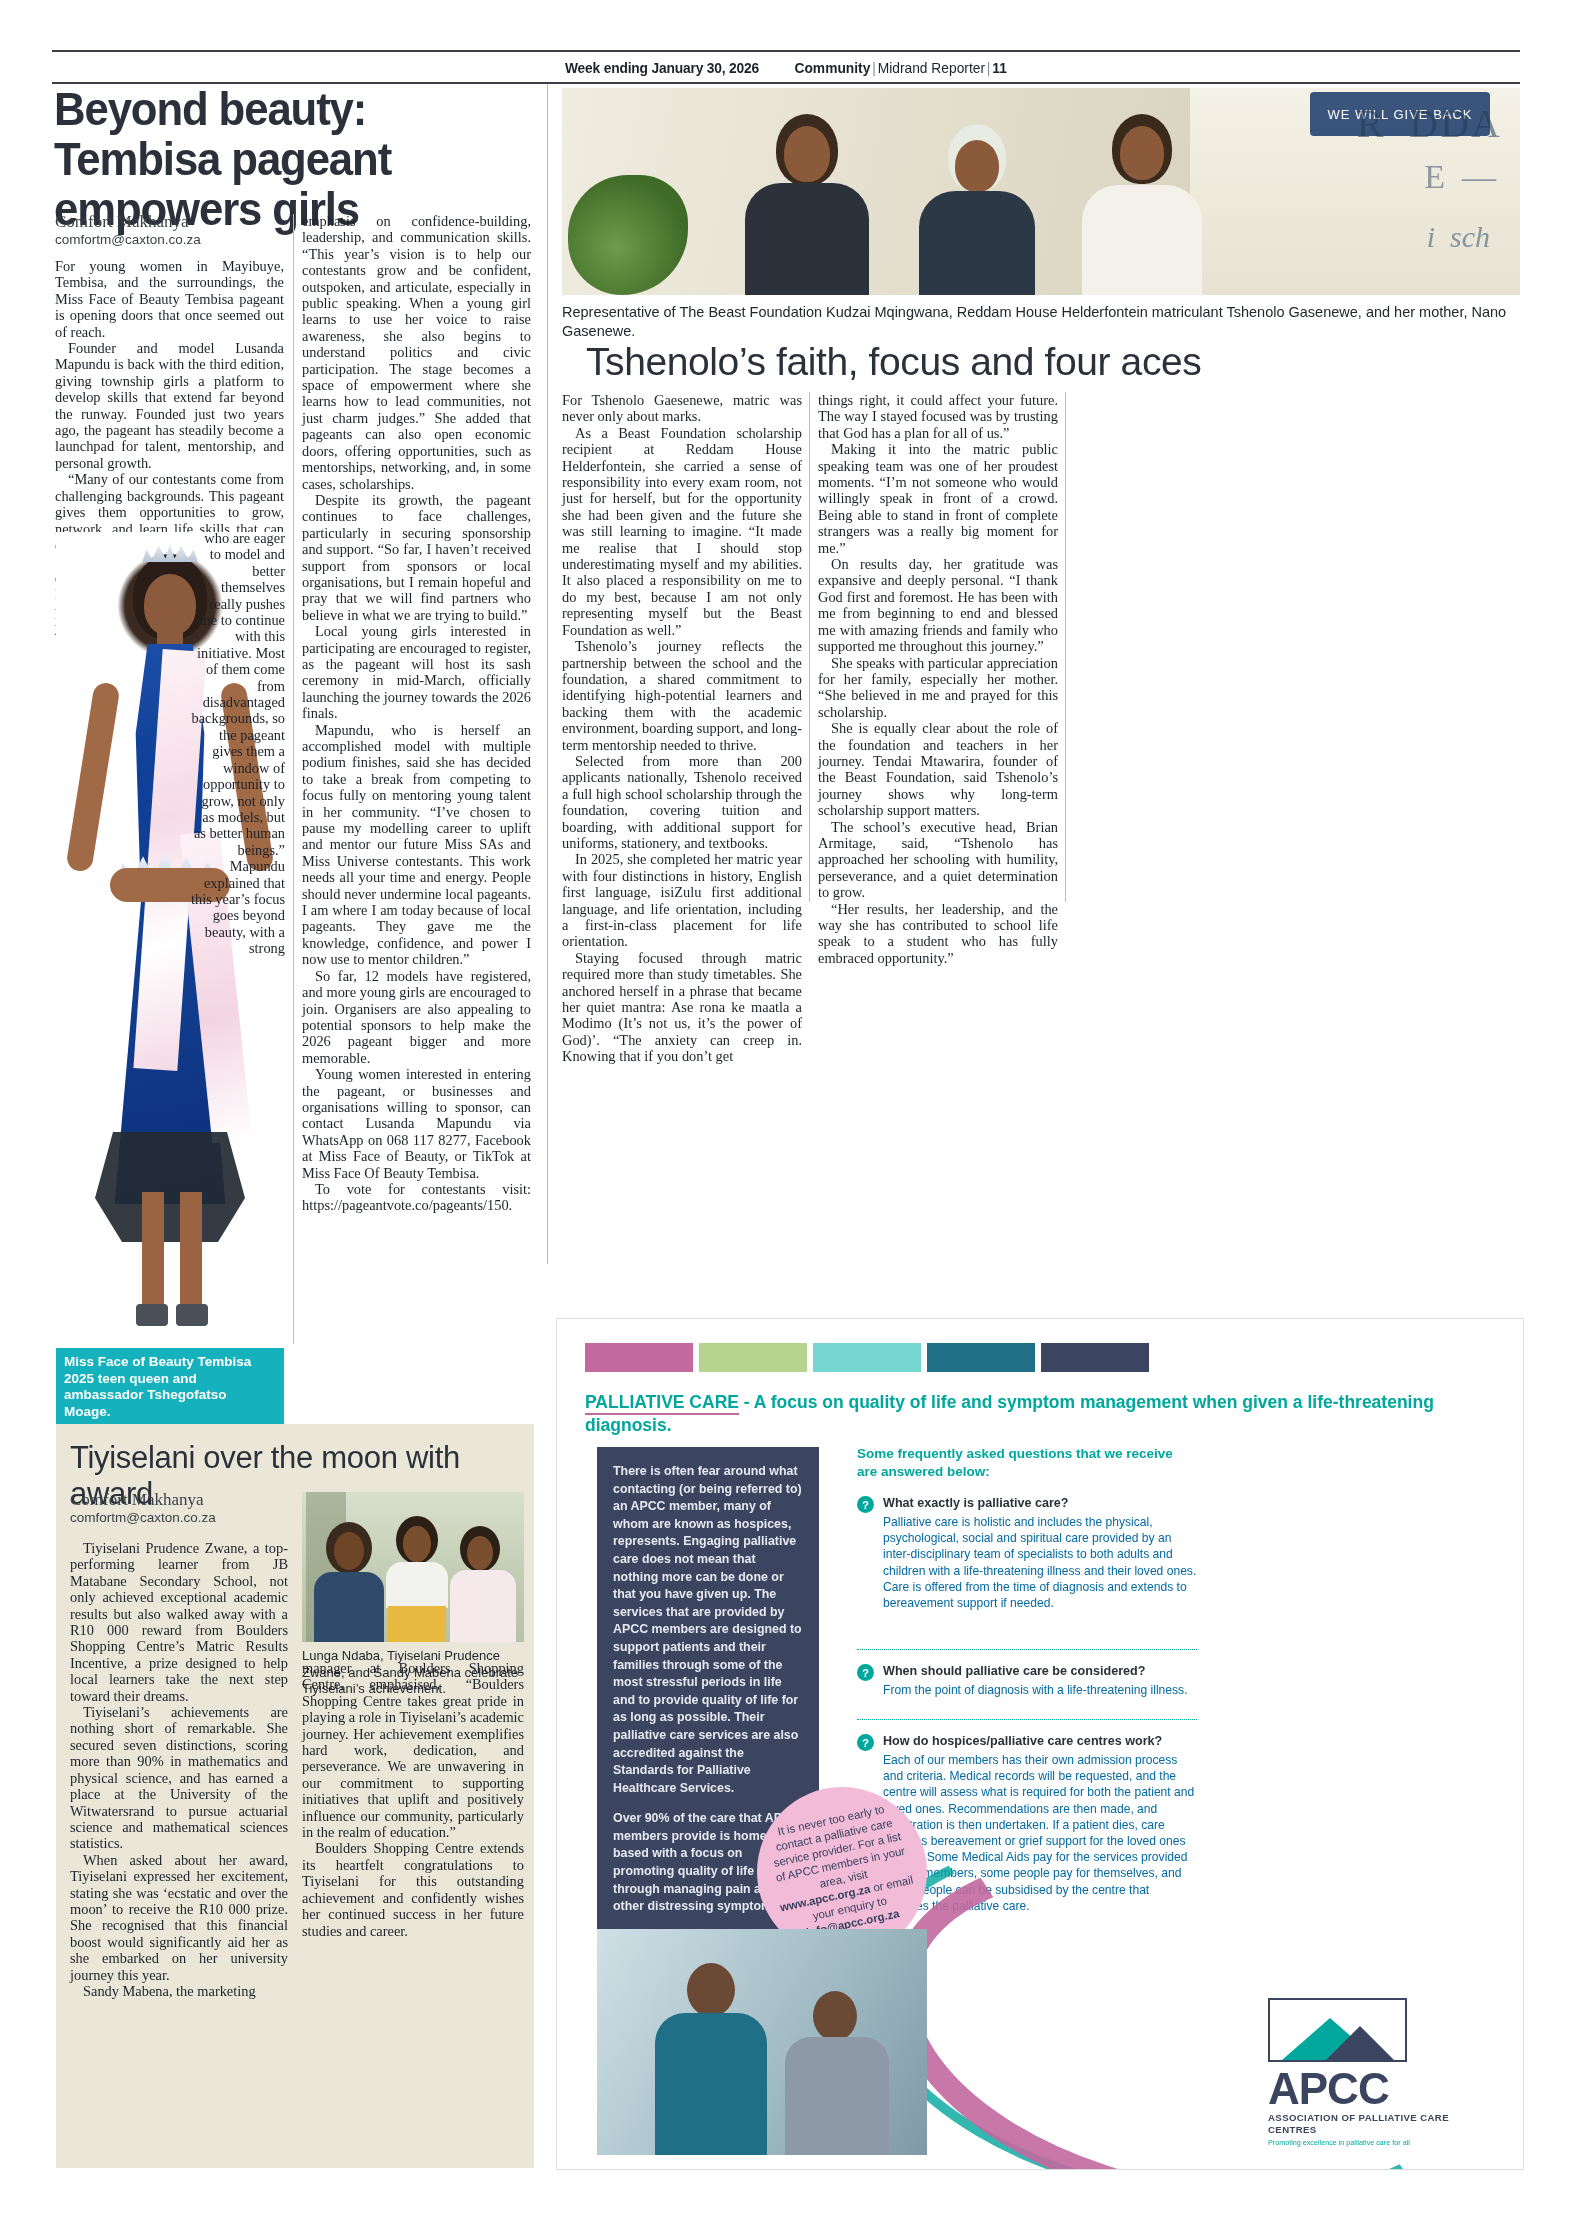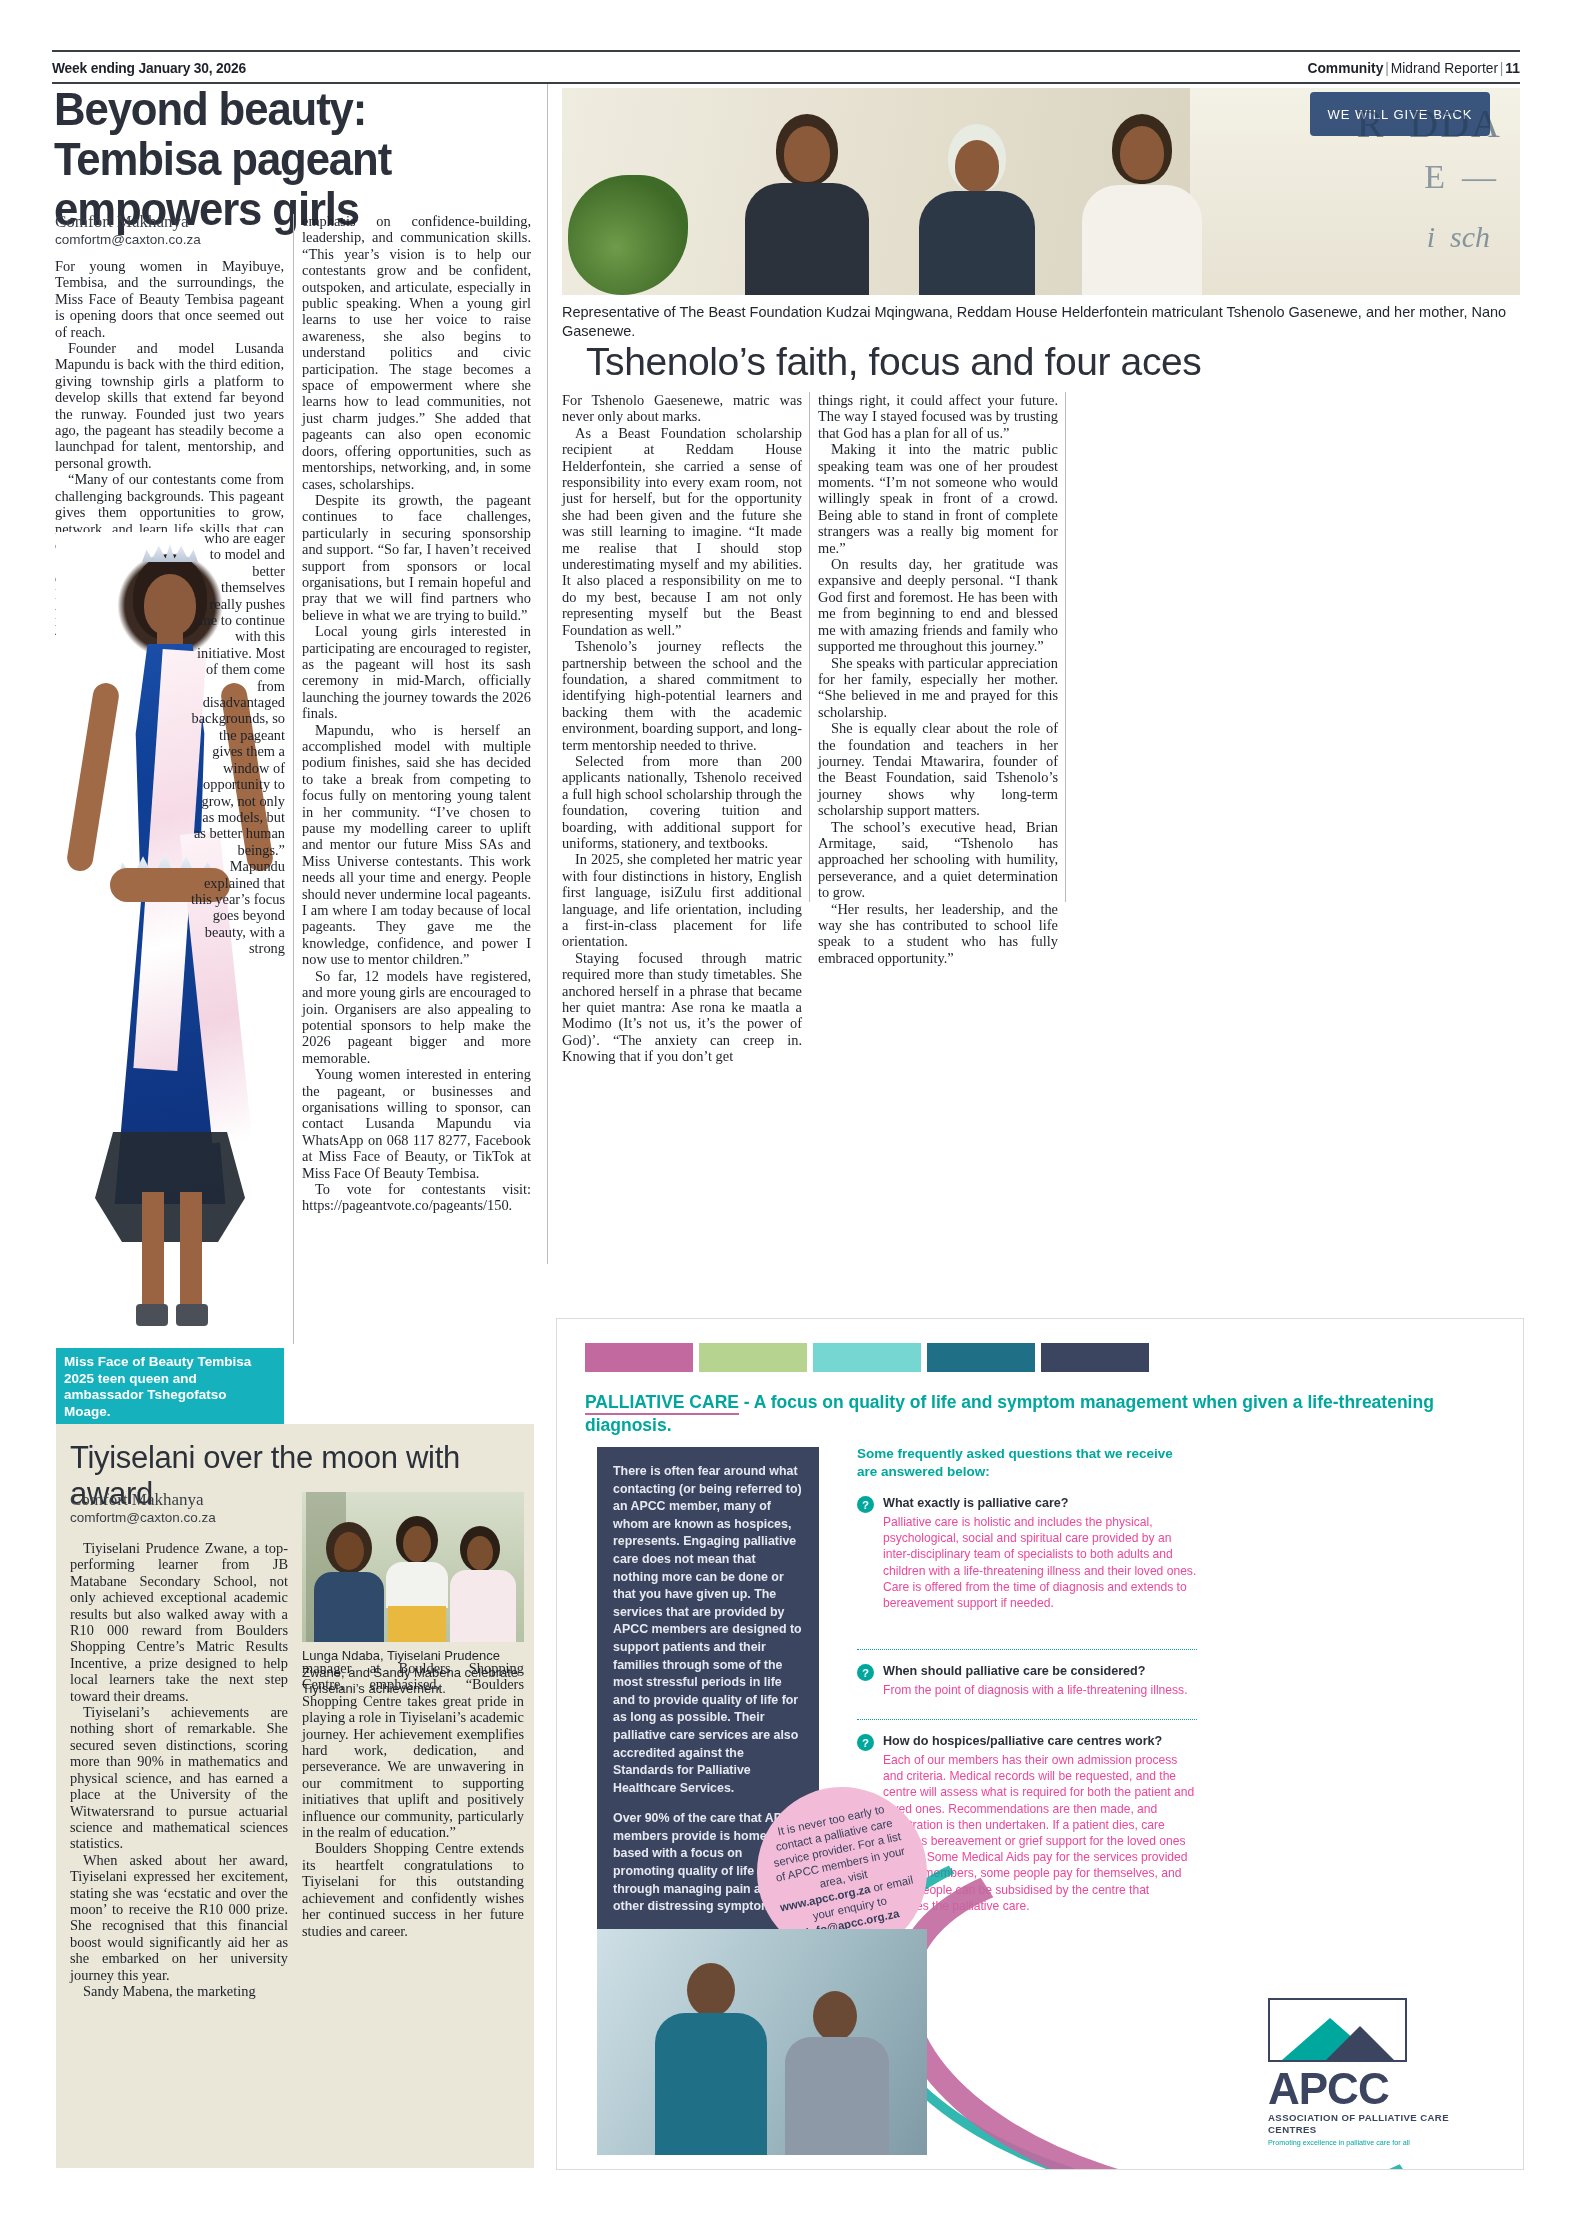--- a/index.html
+++ b/index.html
@@ -1,20 +1,20 @@
 <!DOCTYPE html>
 <html><head>
 <meta charset="utf-8">
 <style>
   html,body{margin:0;padding:0;background:#ffffff;}
   body{width:1572px;height:2224px;font-family:"Liberation Serif",serif;color:#1d2129;position:relative;overflow:hidden;}
   .page{position:absolute;inset:0;background:#fff;}
 
   
-  .masthead{position:absolute;left:52px;top:50px;width:1468px;border-top:2px solid #3a3f47;border-bottom:2px solid #3a3f47;height:30px;display:flex;align-items:center;justify-content:space-between;}
+  .masthead{position:absolute;left:52px;top:50px;width:1468px;border-top:2px solid #3a3f47;border-bottom:2px solid #3a3f47;height:30px;display:flex;align-items:center;justify-content:center;}
   .mast-left{font-family:"Liberation Sans",sans-serif;font-weight:bold;font-size:15px;letter-spacing:-.2px;color:#1d2129;transform:scaleX(.92);transform-origin:left center;}
   .mast-right{font-family:"Liberation Sans",sans-serif;font-size:15px;color:#1d2129;transform:scaleX(.92);transform-origin:right center;white-space:nowrap;}
   .mast-right b{font-weight:bold;}
   .mast-sep{color:#8a8f96;padding:0 2px;}
 
   
   .serif-body{font-family:"Liberation Serif",serif;font-size:14.4px;line-height:16.4px;text-align:justify;}
   .serif-body p{margin:0;text-indent:13px;}
   .serif-body p.noind{text-indent:0;}
 
@@ -105,21 +105,21 @@
   .ad-swatches{position:absolute;left:28px;top:24px;display:flex;gap:6px;}
   .sw{width:108px;height:29px;}
   .ad-title{position:absolute;left:28px;top:72px;width:900px;font-family:"Liberation Sans",sans-serif;font-weight:bold;font-size:17.5px;line-height:23px;color:#00a79d;}
   .ad-title .u{border-bottom:2px solid #c2699f;padding-bottom:1px;}
   .ad-dark{position:absolute;left:40px;top:128px;width:222px;height:500px;background:#3c4560;color:#e6e9f0;
      font-family:"Liberation Sans",sans-serif;font-size:12.4px;line-height:17.6px;padding:16px 16px 10px 16px;box-sizing:border-box;}
   .ad-dark p{margin:0 0 13px 0;font-weight:bold;}
   .ad-faq-head{position:absolute;left:300px;top:126px;width:330px;font-family:"Liberation Sans",sans-serif;font-weight:bold;font-size:13.5px;line-height:18px;color:#00a79d;}
   .faq{position:absolute;left:300px;width:340px;font-family:"Liberation Sans",sans-serif;}
   .faq-q{font-weight:bold;font-size:12.6px;line-height:16px;color:#2b303a;margin:0 0 3px 0;padding-left:26px;}
-  .faq-a{font-size:12.1px;line-height:16.2px;color:#ec4899;margin:0;padding-left:26px;}
+  .faq-a{font-size:12.1px;line-height:16.2px;color:#0369a1;margin:0;padding-left:26px;}
   .qmark{position:absolute;left:0;top:1px;width:17px;height:17px;border-radius:50%;background:#00a79d;color:#fff;
      font-family:"Liberation Sans",sans-serif;font-weight:bold;font-size:11.5px;display:flex;align-items:center;justify-content:center;}
   .dotline{position:absolute;left:300px;width:340px;border-top:1px dotted #00a79d;}
   .circ{position:absolute;left:200px;top:468px;width:170px;height:170px;border-radius:50%;background:#f2bcd8;
      font-family:"Liberation Sans",sans-serif;font-size:11.4px;line-height:15px;color:#36405c;
      display:flex;align-items:center;justify-content:center;text-align:center;padding:16px;box-sizing:border-box;transform:rotate(-12deg);}
   .circ b{font-weight:bold;}
   .ad-photo{position:absolute;left:40px;top:610px;width:330px;height:226px;overflow:hidden;background:#b8cfd6;}
   .apc-bg{position:absolute;inset:0;background:linear-gradient(120deg,#cfe0e6,#9fb9c2 60%,#7f9aa6);}
   .apc-nurse-h{position:absolute;left:90px;top:34px;width:48px;height:54px;background:#6b4a35;border-radius:50%;}

